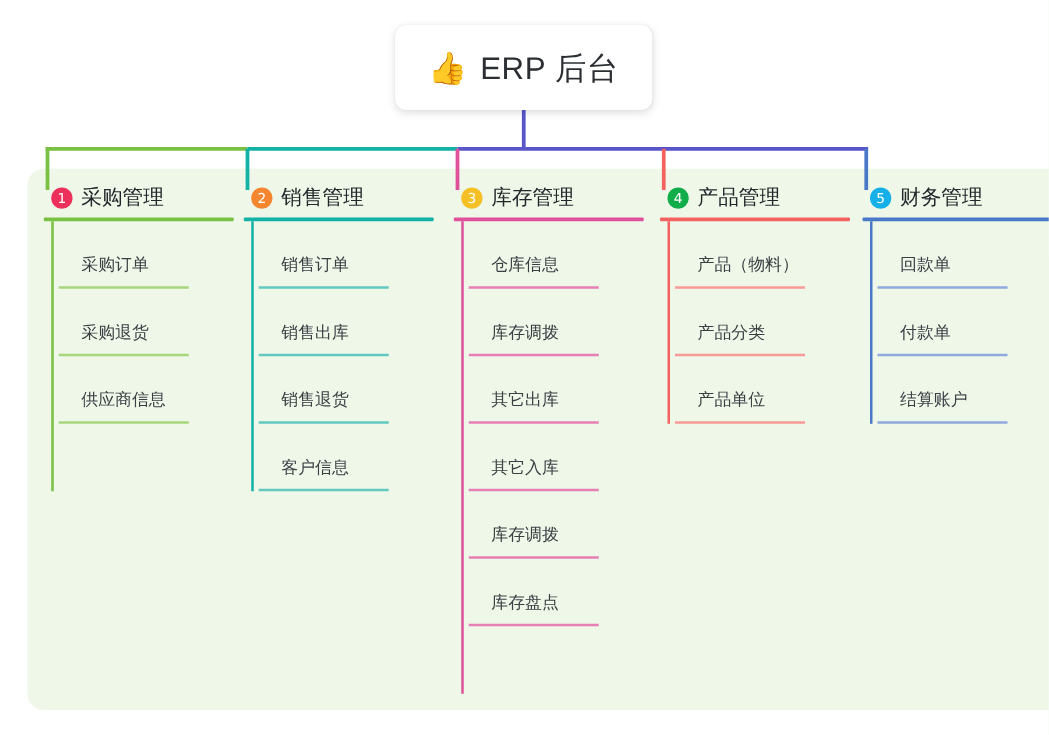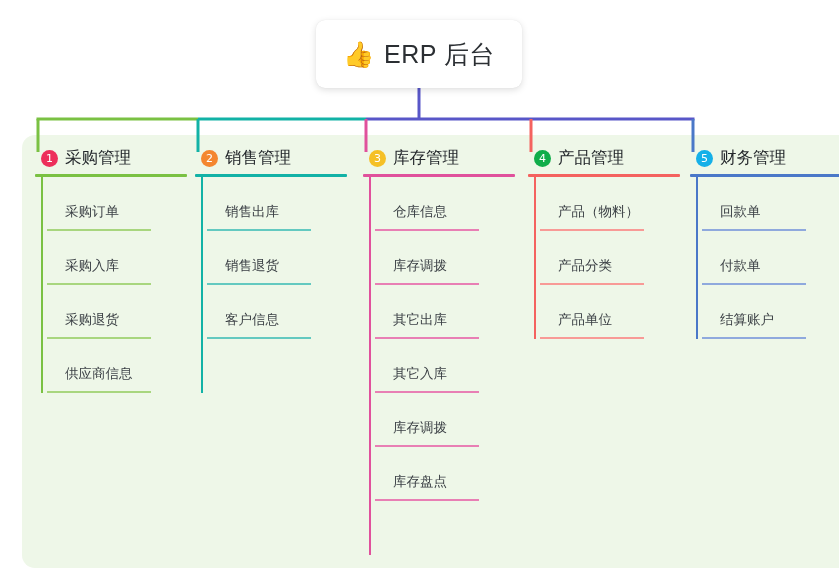--- a/index.html
+++ b/index.html
@@ -171,42 +171,42 @@
           <span class="col-title">采购管理</span>
         </div>
         <div class="col-rule" style="background: rgb(122, 193, 67);"></div>
         <div class="col-body">
           <div class="spine" style="background: rgb(122, 193, 67); height: 216px;"></div>
           <div class="leaf">
             <span class="leaf-label">采购订单</span>
             <div class="leaf-rule" style="background: rgb(168, 214, 126);"></div>
           </div>
           <div class="leaf">
-            <span class="leaf-label">采购入库</span>
-            <div class="leaf-rule" style="background: rgb(168, 214, 126);"></div>
-          </div>
-          <div class="leaf">
             <span class="leaf-label">采购退货</span>
             <div class="leaf-rule" style="background: rgb(168, 214, 126);"></div>
           </div>
           <div class="leaf">
             <span class="leaf-label">供应商信息</span>
             <div class="leaf-rule" style="background: rgb(168, 214, 126);"></div>
           </div>
         </div>
       </div>
       <div class="column" style="left: 195px;">
         <div class="col-header">
           <span class="badge" style="background: rgb(244, 134, 47);">2</span>
           <span class="col-title">销售管理</span>
         </div>
         <div class="col-rule" style="background: rgb(18, 178, 166);"></div>
         <div class="col-body">
           <div class="spine" style="background: rgb(18, 178, 166); height: 216px;"></div>
           <div class="leaf">
+            <span class="leaf-label">销售订单</span>
+            <div class="leaf-rule" style="background: rgb(99, 201, 192);"></div>
+          </div>
+          <div class="leaf">
             <span class="leaf-label">销售出库</span>
             <div class="leaf-rule" style="background: rgb(99, 201, 192);"></div>
           </div>
           <div class="leaf">
             <span class="leaf-label">销售退货</span>
             <div class="leaf-rule" style="background: rgb(99, 201, 192);"></div>
           </div>
           <div class="leaf">
             <span class="leaf-label">客户信息</span>
             <div class="leaf-rule" style="background: rgb(99, 201, 192);"></div>

